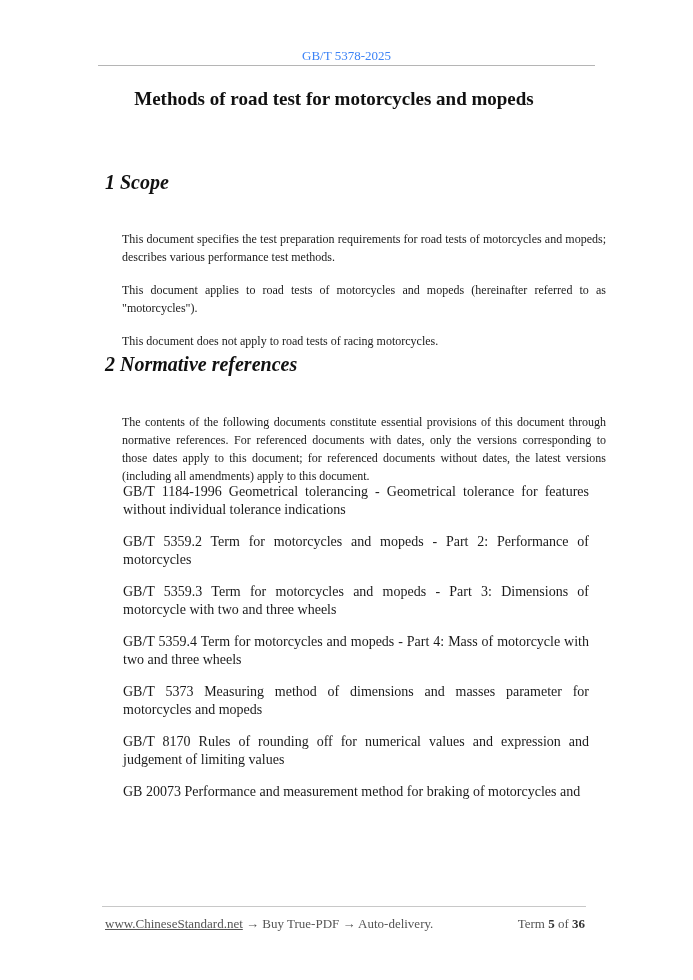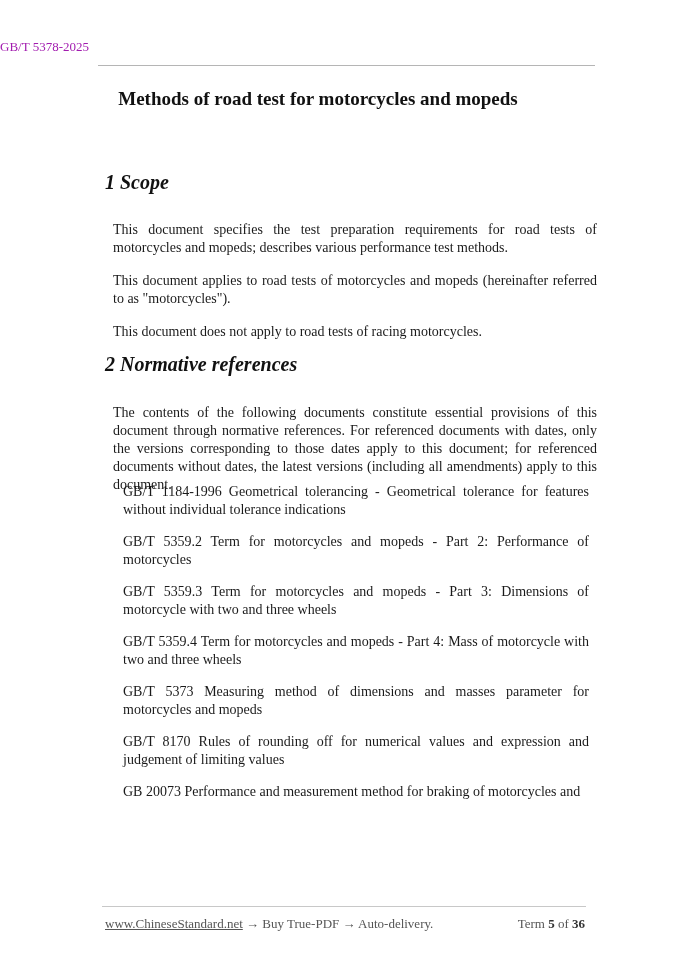--- a/index.html
+++ b/index.html
@@ -1,24 +1,24 @@
 <!DOCTYPE html>
 <html><head>
 <meta charset="utf-8">
 <style>
   html, body { margin:0; padding:0; background:#ffffff; }
   body { width:693px; height:980px; position:relative; overflow:hidden;
          font-family:"Liberation Serif", serif; color:#1a1a1a; }
-  .header { position:absolute; top:39px; left:0; width:693px; text-align:left;
-            font-size:13px; color:#a21caf; }
+  .header { position:absolute; top:48px; left:0; width:693px; text-align:center;
+            font-size:13px; color:#3b82f6; }
   .hrule-top { position:absolute; top:65px; left:98px; width:497px; height:1px; background:#b5b5b5; }
-  .title { position:absolute; top:88px; left:0; width:636px; text-align:center;
+  .title { position:absolute; top:88px; left:16px; width:636px; text-align:center;
            font-size:19px; font-weight:bold; color:#111; }
   h2 { font-size:20px; font-weight:bold; margin:0; color:#111; line-height:24px;font-style:italic; }
-  p { font-size:14px; line-height:18px; margin:8px; text-align:justify; }
+  p { font-size:12px; line-height:18px; margin:17px; text-align:justify; }
   .sec1 { position:absolute; top:170px; left:105px; }
   .s1p1 { position:absolute; top:213px; left:105px; width:484px; }
   .s1p2 { position:absolute; top:264px; left:105px; width:484px; }
   .s1p3 { position:absolute; top:315px; left:105px; width:484px; }
   .sec2 { position:absolute; top:352px; left:105px; }
   .s2p1 { position:absolute; top:396px; left:105px; width:484px; }
   .refs { position:absolute; top:483px; left:123px; width:466px; }
   .ref { font-size:14px; line-height:18px; text-align:justify; margin:0 0 14px 0; }
   .hrule-bot { position:absolute; top:906px; left:102px; width:484px; height:1px; background:#c8c8c8; }
   .footer { position:absolute; top:916px; left:105px; width:480px; font-size:13px; color:#555; }

